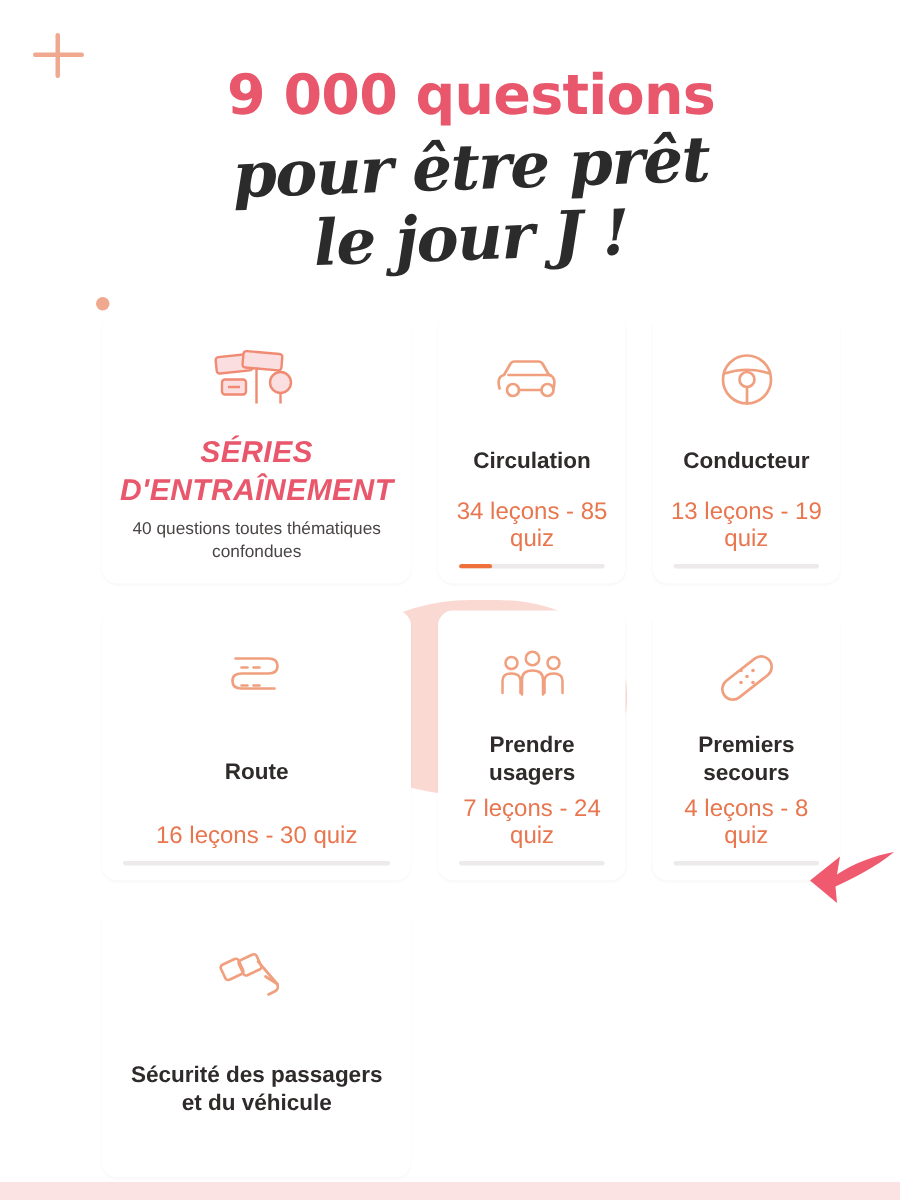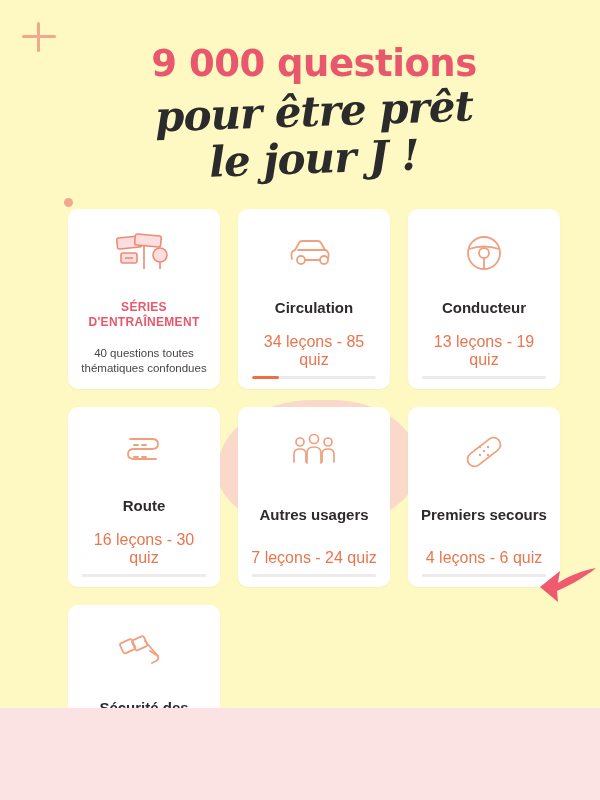--- a/index.html
+++ b/index.html
@@ -4,22 +4,22 @@
 <style>
   * { box-sizing: border-box; margin: 0; padding: 0; }
   html, body {
     width: 600px; height: 800px;
     background: #fbe3e3;
     font-family: "Liberation Sans", sans-serif;
     overflow: hidden;
   }
   .screen {
     position: relative;
-    width: 600px; height: 708px;
-    background: #fef9c3;
+    width: 600px; height: 788px;
+    background: #ffffff;
     overflow: hidden;
     padding-left: 28px;
   }
 
   
   .deco-plus {
     position: absolute; left: 22px; top: 20px;
     width: 34px; height: 34px;
   }
   .deco-plus:before, .deco-plus:after {
@@ -93,21 +93,21 @@
   }
   .card .title {
     font-size: 15px;
     font-weight: 700;
     color: #2f2b2b;
     line-height: 1.25;
     flex: 1 1 auto;
     display: flex; align-items: center; justify-content: center;
     padding: 0 2px;
   }
-  .card.highlight .title { color: #e8576b; font-size: 12px; letter-spacing: .3px; }
+  .card.highlight .title { color: #e8576b; font-size: 20px; letter-spacing: .3px; font-style: italic; }
   .card .sub {
     font-size: 11.5px;
     color: #4a4545;
     line-height: 1.35;
   }
   .card .meta {
     font-size: 16px;
     color: #e8764f;
     margin-top: auto;
     padding-bottom: 8px;
@@ -222,40 +222,40 @@
       <div class="icon">
         <svg class="svgicon" width="56" height="42" viewBox="0 0 56 42" fill="none" stroke="#f0a07f" stroke-width="1.7" stroke-linecap="round" stroke-linejoin="round">
           <circle cx="14" cy="12" r="4"></circle>
             <path d="M8 32 v-8 q0-5 6-5 t6 5 v8"></path>
           <circle cx="28" cy="9" r="4.5"></circle>
             <path d="M21 33 v-10 q0-6 7-6 t7 6 v10"></path>
           <circle cx="42" cy="12" r="4"></circle>
             <path d="M36 32 v-8 q0-5 6-5 t6 5 v8"></path>
         </svg>
       </div>
-      <div class="title">Autres usagers</div>
+      <div class="title">Prendre usagers</div>
       <div class="meta">7 leçons - 24 quiz</div>
       <div class="bar">
           <i style="width:0%"></i>
         </div>
     </div>
 
     <div class="card">
       <div class="icon">
         <svg class="svgicon" width="50" height="44" viewBox="0 0 50 44" fill="none" stroke="#f0a07f" stroke-width="1.8" stroke-linecap="round">
           <rect x="6" y="16" width="38" height="14" rx="7" transform="rotate(-38 25 23)"></rect>
           <circle cx="25" cy="22" r="1.2" fill="#f0a07f" stroke="none"></circle>
           <circle cx="21" cy="26" r="1.2" fill="#f0a07f" stroke="none"></circle>
           <circle cx="29" cy="18" r="1.2" fill="#f0a07f" stroke="none"></circle>
           <circle cx="21" cy="18" r="1.2" fill="#f0a07f" stroke="none"></circle>
           <circle cx="29" cy="26" r="1.2" fill="#f0a07f" stroke="none"></circle>
         </svg>
       </div>
       <div class="title">Premiers secours</div>
-      <div class="meta">4 leçons - 6 quiz</div>
+      <div class="meta">4 leçons - 8 quiz</div>
       <div class="bar">
           <i style="width:0%"></i>
         </div>
     </div>
 
 
     <div class="card">
       <div class="icon">
         <svg class="svgicon" width="54" height="40" viewBox="0 0 54 40" fill="none" stroke="#f0a07f" stroke-width="1.8" stroke-linecap="round" stroke-linejoin="round">
           <rect x="4" y="12" width="13" height="11" rx="2" transform="rotate(-25 10 17)"></rect>

